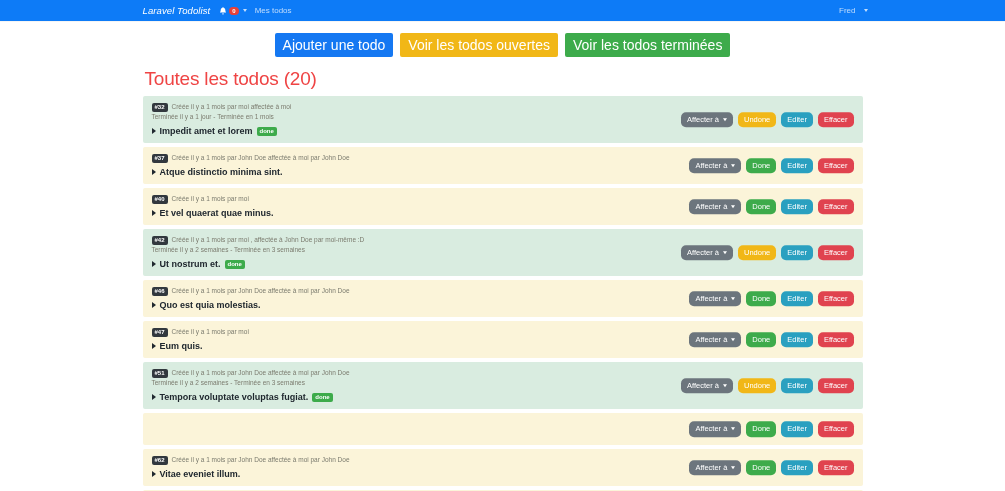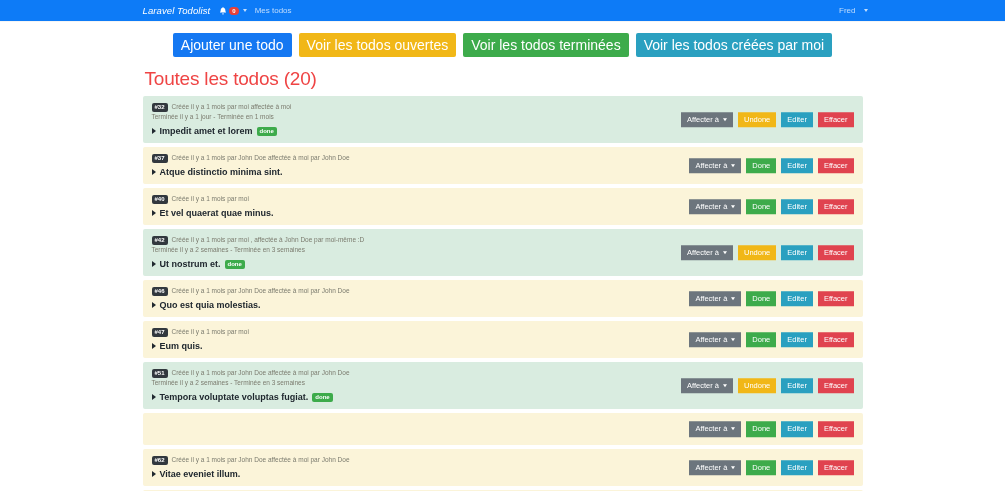--- a/index.html
+++ b/index.html
@@ -196,21 +196,21 @@
     right: 9px;
     top: 50%;
     transform: translateY(-50%);
     display: flex;
     align-items: center;
     gap: 5px;
   }
   .btn-sm {
     font-size: 7.5px;
     padding: 4px 6px;
-    border-radius: 0;
+    border-radius: 5px;
     border: none;
     color: #fff;
     cursor: pointer;
     white-space: nowrap;
     font-family: inherit;
     line-height: 1;
   }
   .btn-assign {
     background: #6c757d;
     display: inline-flex;
@@ -248,21 +248,20 @@
     </span>
   </div>
 </div>
 
 <div class="page">
 
   <div class="actions-row">
     <button class="btn btn-primary">Ajouter une todo</button>
     <button class="btn btn-warning">Voir les todos ouvertes</button>
     <button class="btn btn-success">Voir les todos terminées</button>
-    <button class="btn btn-info">Voir les todos créées par moi</button>
   </div>
 
   <h1 class="page-title">Toutes les todos (20)</h1>
 
   <div class="todo-list" id="todo-list">
       <div class="todo-card state-done">
         <div class="card-body">
           <div class="meta-line">
             <span class="id-badge">#32</span>
             <span>Créée il y a 1 mois par moi affectée à moi</span>

